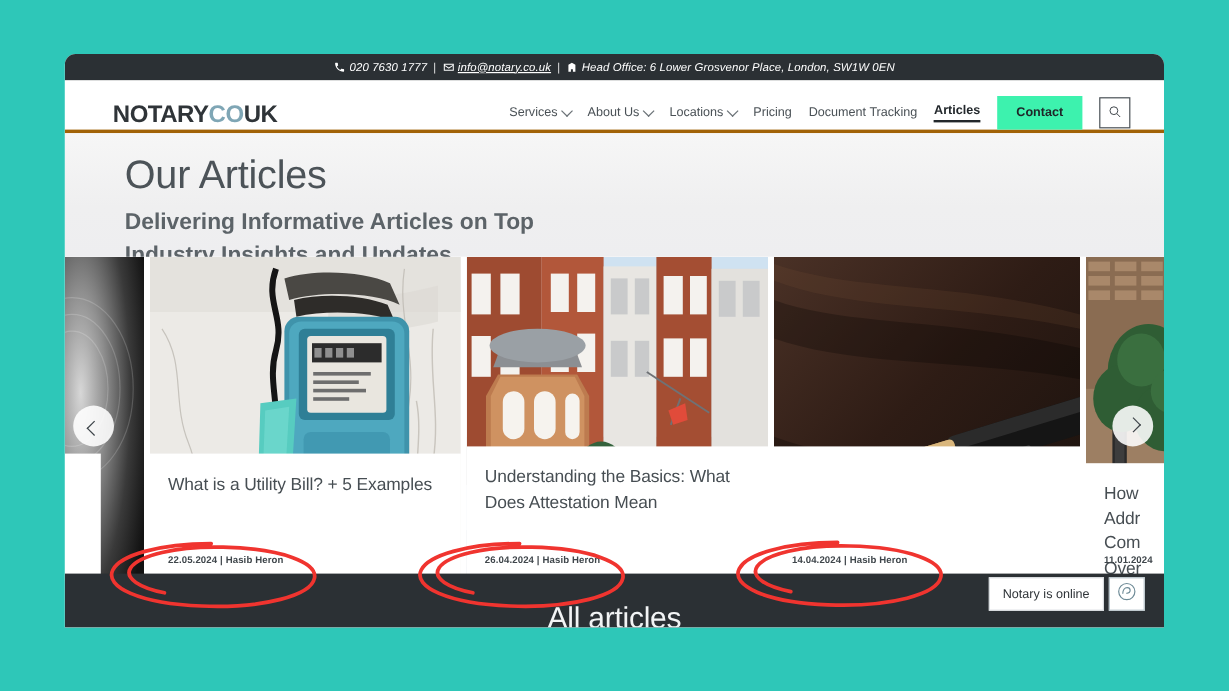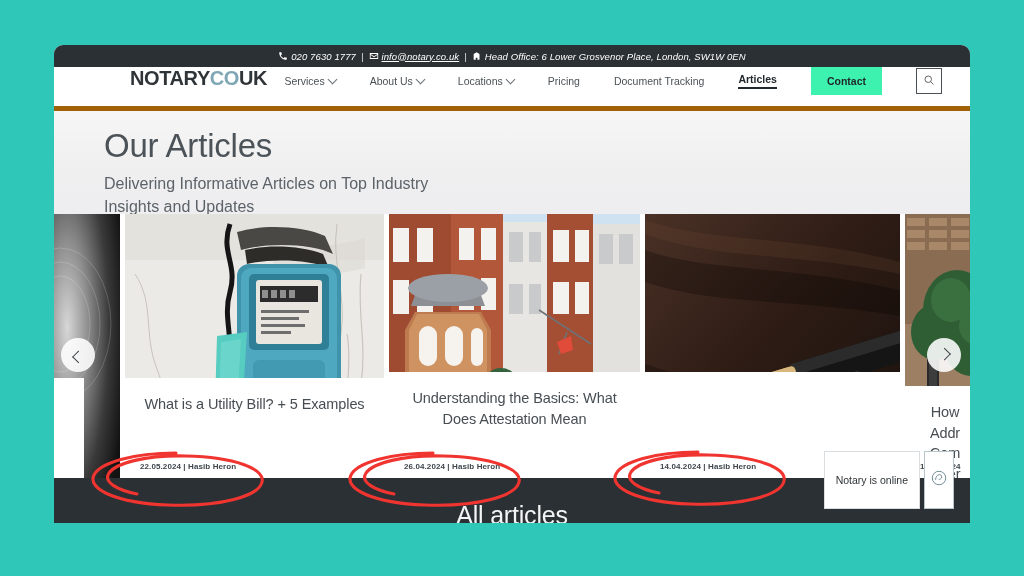--- a/index.html
+++ b/index.html
@@ -42,38 +42,38 @@
   .topbar .seg { display: inline-flex; align-items: center; gap: 3px; }
   .topbar .sep { margin: 0 5px; opacity: .85; }
   .topbar a { color: #fff; text-decoration: underline; }
   .ti { display: inline-block; width: 10px; height: 10px; position: relative; }
   .ti svg { display: block; width: 10px; height: 10px; fill: #fff; }
 
   
   .header {
     height: 44px;
     background: #fff;
-    border-bottom: 5px solid #a16207;
+    border-bottom: 3px solid #a16207;
     display: flex;
-    align-items: flex-start;
-    padding: 0 28px 0 76px;
+    align-items: flex-end;
+    padding: 0 28px 0 40px;
   }
   .logo {
     font-size: 20px;
     font-weight: 700;
     letter-spacing: -0.4px;
     color: #2f3438;
     white-space: nowrap;
   }
   .logo .co { color: #7fa6b5; font-weight: 600; }
   .nav {
     margin-left: auto;
     display: flex;
     align-items: center;
-    gap: 34px;
+    gap: 14px;
   }
   .nav-item {
     font-size: 10.5px;
     color: #4a5156;
     display: inline-flex;
     align-items: center;
     gap: 4px;
     white-space: nowrap;
     cursor: pointer;
   }
@@ -118,40 +118,39 @@
   }
   .hero h1 {
     font-size: 33px;
     font-weight: 300;
     color: #4c5358;
     letter-spacing: -0.2px;
     line-height: 1.15;
   }
   .hero p {
     margin-top: 8px;
-    font-size: 16px;
+    font-size: 19px;
     color: #5c6368;
     line-height: 1.42;
     max-width: 370px;
-    font-weight: 400;
+    font-weight: 700;
   }
 
   
   .carousel {
     position: relative;
     height: 270px;
     background: #fff;
     overflow: hidden;
   }
   .track {
     position: absolute;
     left: 0; top: 0;
     display: flex;
     height: 100%;
-    text-align: center;
   }
   .card {
     position: relative;
     flex: 0 0 auto;
     height: 100%;
   }
   .card .photo {
     position: absolute;
     left: 0; top: 0;
     width: 100%;
@@ -233,21 +232,21 @@
     right: 16px;
     bottom: 14px;
     display: flex;
     align-items: stretch;
     gap: 4px;
     z-index: 9;
   }
   .chat-label {
     background: #fff;
     border: 1px solid #d9dde0;
-    padding: 22px 11px;
+    padding: 7px 11px;
     font-size: 10.5px;
     color: #2f3438;
     display: flex; align-items: center;
     cursor: pointer;
     white-space: nowrap;
   }
   .chat-icon {
     width: 30px;
     background: #fff;
     border: 1px solid #b9c6cc;

